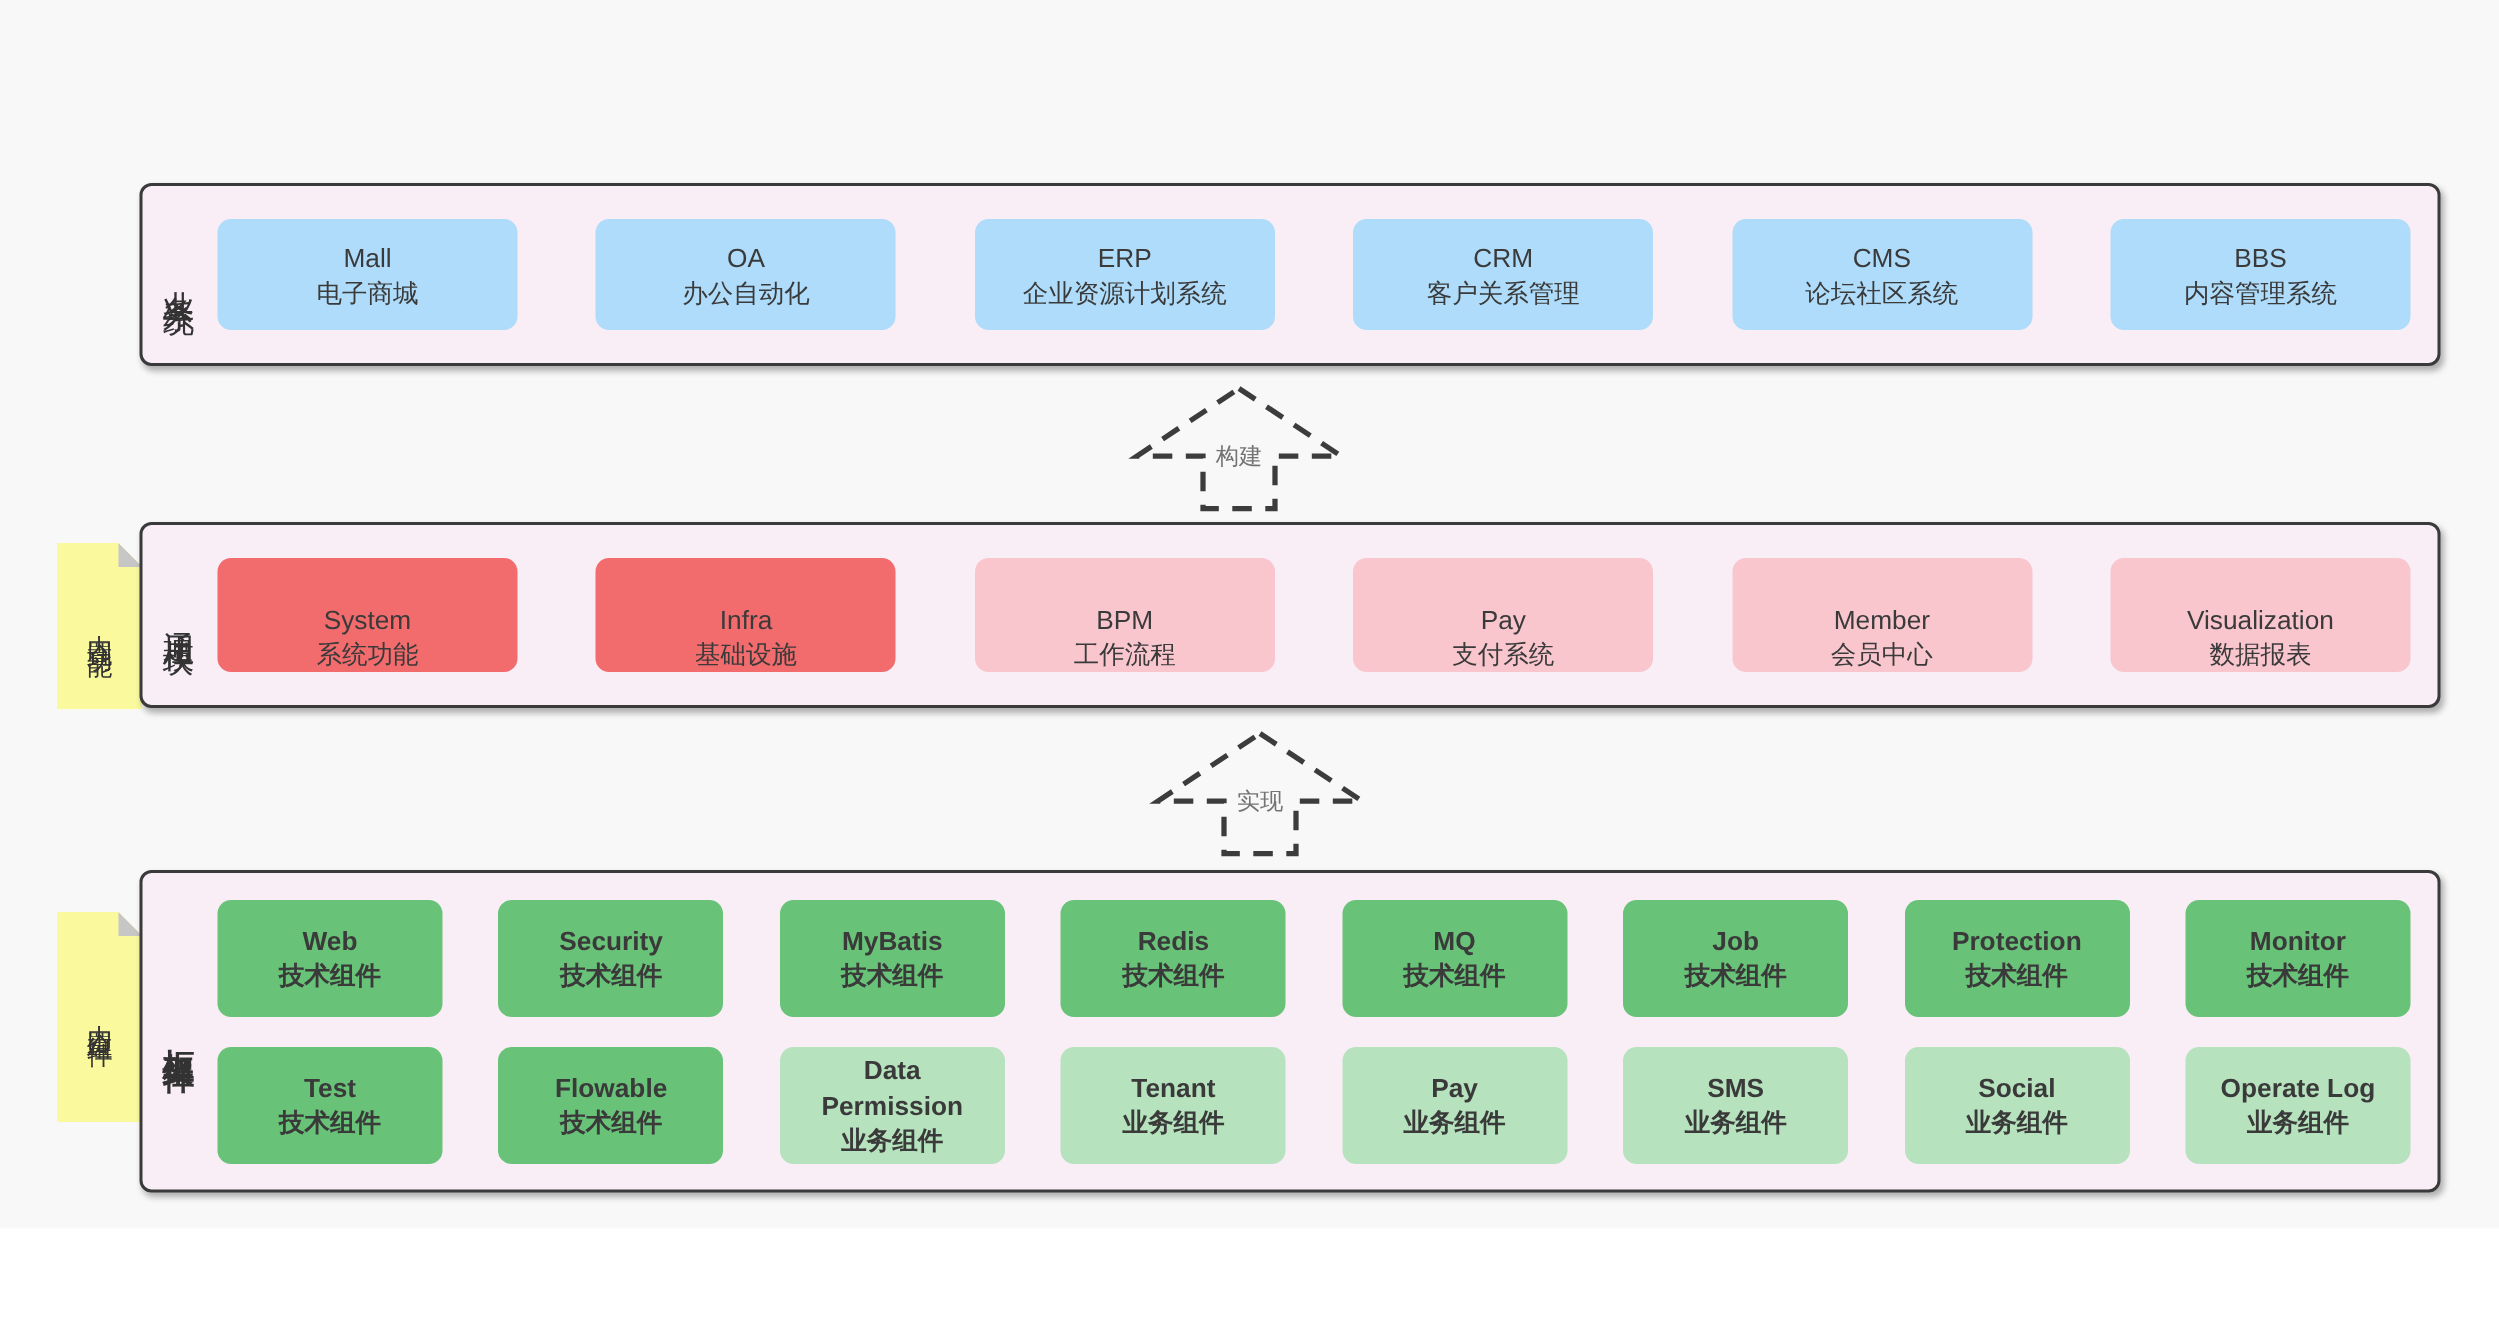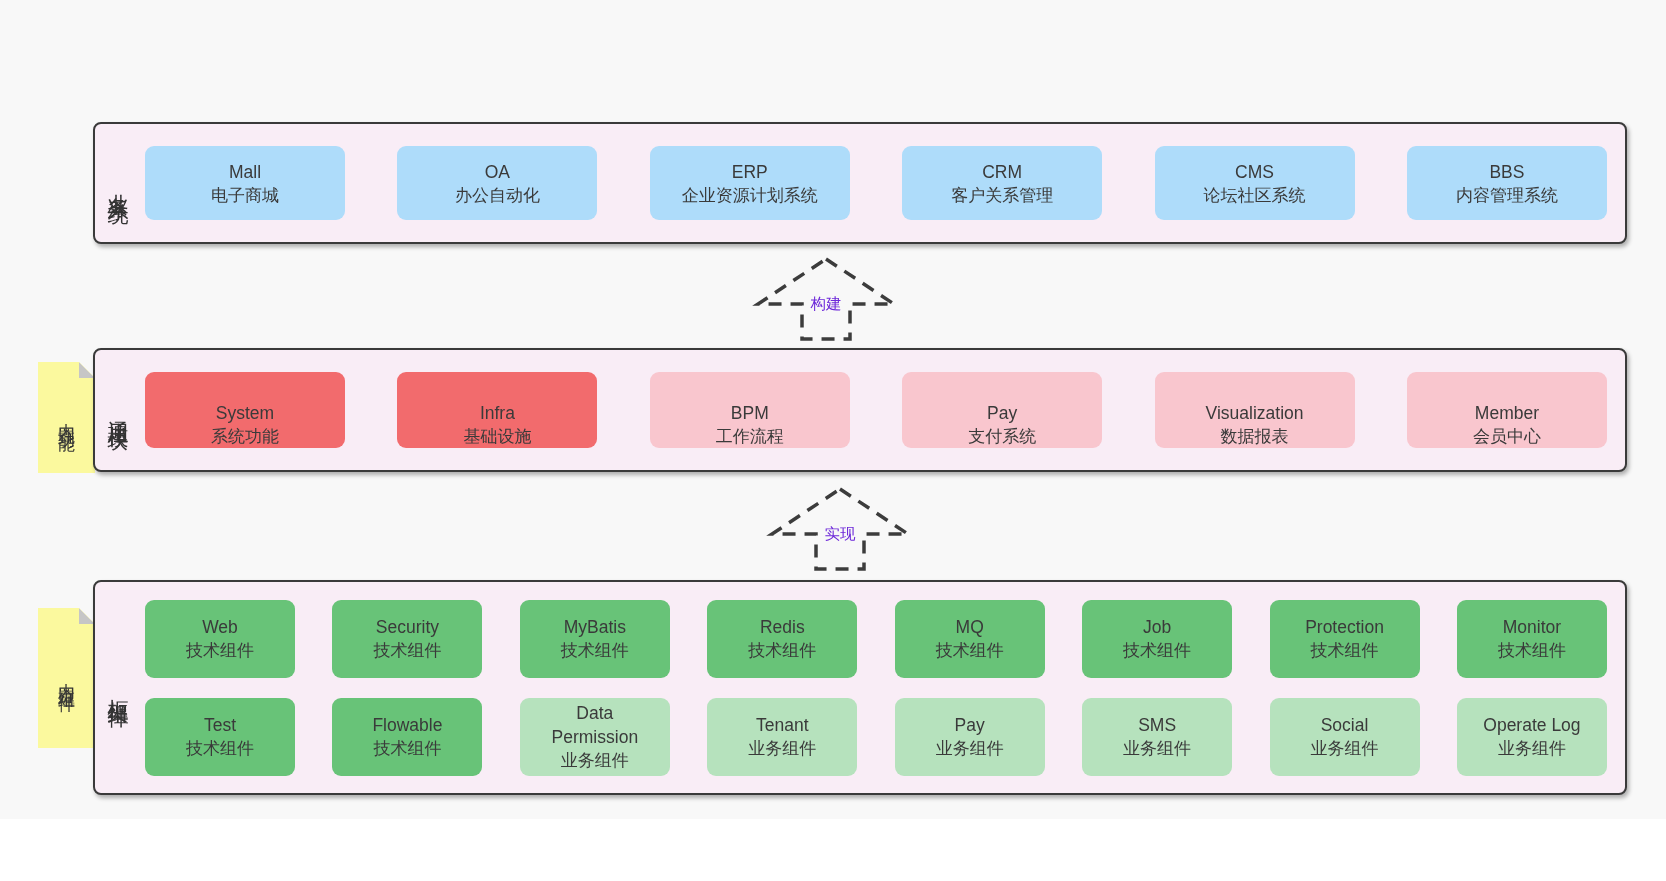--- a/index.html
+++ b/index.html
@@ -17,21 +17,21 @@
     background:var(--section-bg,#f9edf6);
     border:2px solid var(--section-border,#3a3a3a);
     border-radius:8px;
     box-shadow:2px 3px 4px rgba(0,0,0,0.30);
     box-sizing:border-box;
     display:flex;align-items:center;
     z-index:2;
   }
   .panel-top{top:122px;height:122px;}
   .panel-mid{top:348px;height:124px;}
-  .panel-bottom{top:580px;height:215px;}
+  .panel-bottom{top:580px;height:215px;font-weight:bold;}
   .v-label{
     writing-mode:vertical-lr;text-orientation:upright;
     font-size:21px;letter-spacing:3px;line-height:1;
     color:#333;margin-left:13px;flex:0 0 auto;
     user-select:none;
   }
   .boxes{
     flex:1;display:flex;justify-content:space-between;
     margin-left:16px;padding-right:18px;
   }
@@ -80,21 +80,21 @@
   .arrow-1{left:746px;top:256px;}
   .arrow-2{left:760px;top:486px;}
   .arrow svg{position:absolute;inset:0;}
   .arrow-shape{
     fill:none;stroke:#3c3c3c;stroke-width:3.5;
     stroke-dasharray:13 9;stroke-linejoin:miter;
   }
   .arrow-label{
     position:absolute;left:50%;top:37px;transform:translateX(-50%);
     background:var(--page-bg,#f8f8f8);
-    font-size:15.5px;color:#6d28d9;padding:1px 3px;white-space:nowrap;
+    font-size:15.5px;color:#737373;padding:1px 3px;white-space:nowrap;
   }
 </style>
 </head>
 <body>
 
 <div class="stage">
 
   <div class="sticky sticky-mid">
     <span class="sticky-text">内置功能</span>
   </div>
@@ -152,26 +152,26 @@
       </div>
       <div class="box pink">
         <div class="box-name">BPM</div>
         <div class="box-desc">工作流程</div>
       </div>
       <div class="box pink">
         <div class="box-name">Pay</div>
         <div class="box-desc">支付系统</div>
       </div>
       <div class="box pink">
+        <div class="box-name">Member</div>
+        <div class="box-desc">会员中心</div>
+      </div>
+      <div class="box pink">
         <div class="box-name">Visualization</div>
         <div class="box-desc">数据报表</div>
-      </div>
-      <div class="box pink">
-        <div class="box-name">Member</div>
-        <div class="box-desc">会员中心</div>
       </div>
     </div>
   </section>
 
   <div class="arrow arrow-2">
     <svg viewBox="0 0 160 86">
       <polygon class="arrow-shape" points="80,3 148,48 104,48 104,83 56,83 56,48 12,48"></polygon>
     </svg>
     <span class="arrow-label">实现</span>
   </div>

